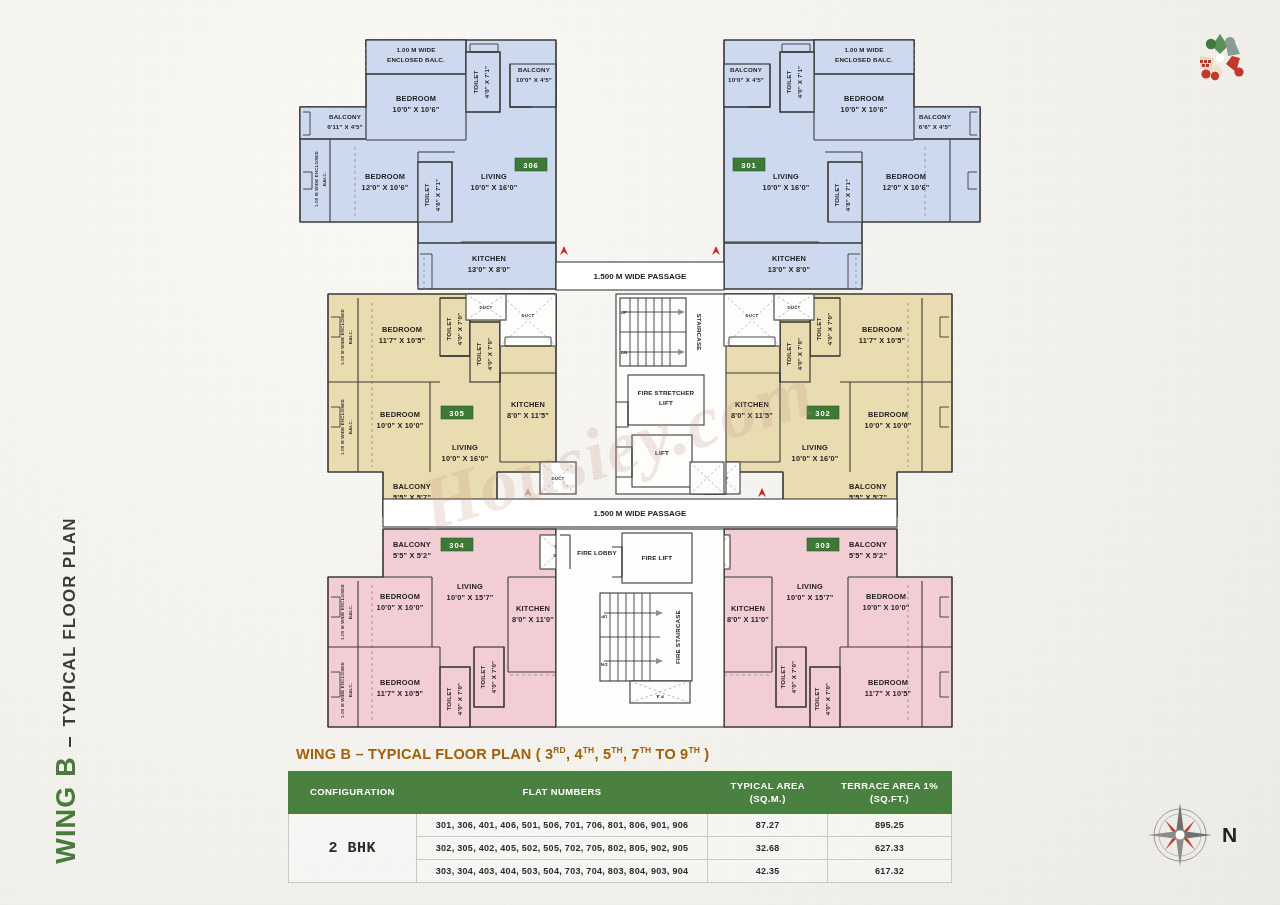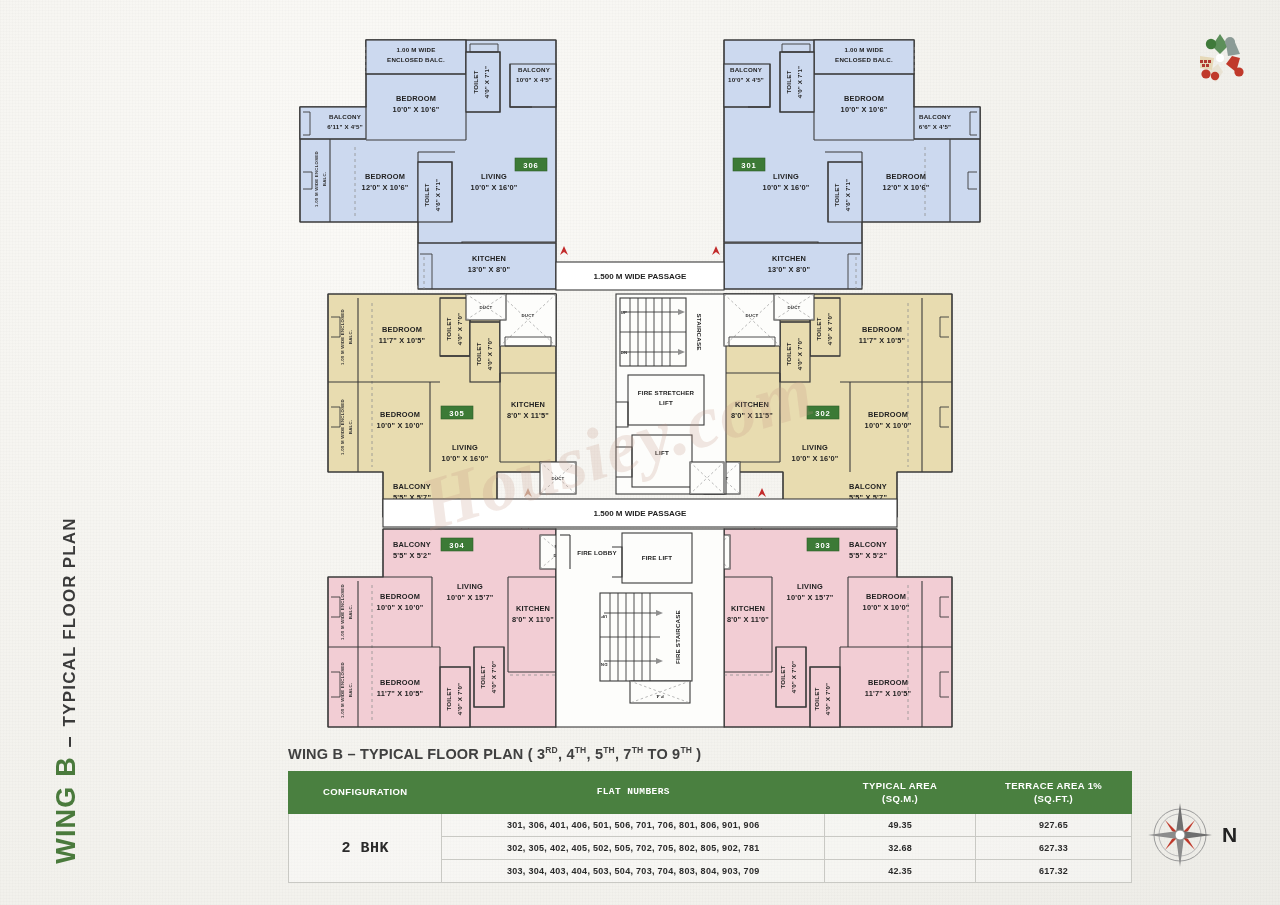--- a/index.html
+++ b/index.html
@@ -50,29 +50,29 @@
     font-size:74px;font-style:italic;font-weight:bold;
     color:rgba(196,150,130,0.22);
     transform:rotate(-17deg);
     font-family:"Liberation Serif", serif;
     letter-spacing:1px;
   }
 
   
   #table-section{position:absolute;left:288px;top:745px;width:700px;}
   #table-title{
-    font-size:14.5px;font-weight:bold;color:#404040;margin-bottom:9px;letter-spacing:.2px;
+    font-size:14.5px;font-weight:bold;color:#a16207;margin-bottom:9px;letter-spacing:.2px;margin-left:8px;
   }
   #table-title sup{font-size:8.5px;}
-  table.spec{border-collapse:collapse;width:844px;background:rgba(255,255,255,.35);}
+  table.spec{border-collapse:collapse;width:664px;background:rgba(255,255,255,.35);}
   table.spec th{
     background:#4a8040;color:#fff;font-size:9.5px;font-weight:bold;
     padding:8px 4px;letter-spacing:.4px;border:1px solid #4a8040;line-height:1.35;
   }
-  table.spec th.thin-sep{border-left:1px solid #9ec093;font-family:Liberation Mono, monospace;}
+  table.spec th.thin-sep{border-left:1px solid #9ec093;}
   table.spec td{
     border:1px solid #c9c9c4;font-size:9px;text-align:center;color:#2b2b2b;
     padding:6px 14px;font-weight:bold;letter-spacing:.25px;
   }
   table.spec td.config-cell{font-size:15px;font-weight:bold;letter-spacing:.5px;font-family:Liberation Mono, monospace;}
   table.spec td.flats{letter-spacing:.3px;}
 </style>
 </head>
 <body>
 
@@ -614,28 +614,28 @@
         <th style="width:127px">
           <span>TERRACE AREA 1%</span><br>
           <span>(SQ.FT.)</span>
         </th>
       </tr>
     </thead>
     <tbody>
       <tr>
         <td class="config-cell" rowspan="3">2 BHK</td>
         <td class="flats">301, 306, 401, 406, 501, 506, 701, 706, 801, 806, 901, 906</td>
-        <td>49.35</td>
-        <td>927.65</td>
+        <td>87.27</td>
+        <td>895.25</td>
       </tr>
       <tr>
-        <td class="flats">302, 305, 402, 405, 502, 505, 702, 705, 802, 805, 902, 781</td>
+        <td class="flats">302, 305, 402, 405, 502, 505, 702, 705, 802, 805, 902, 905</td>
         <td>32.68</td>
         <td>627.33</td>
       </tr>
       <tr>
-        <td class="flats">303, 304, 403, 404, 503, 504, 703, 704, 803, 804, 903, 709</td>
+        <td class="flats">303, 304, 403, 404, 503, 504, 703, 704, 803, 804, 903, 904</td>
         <td>42.35</td>
         <td>617.32</td>
       </tr>
     </tbody>
   </table>
 </div>
 
 </body></html>

